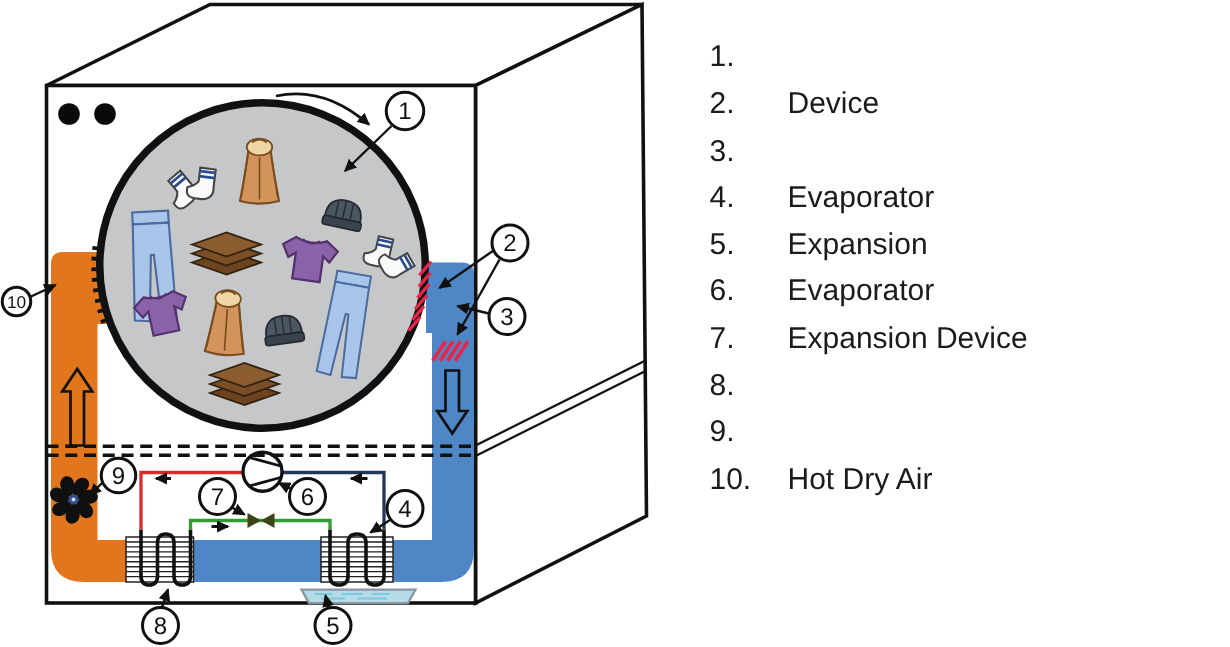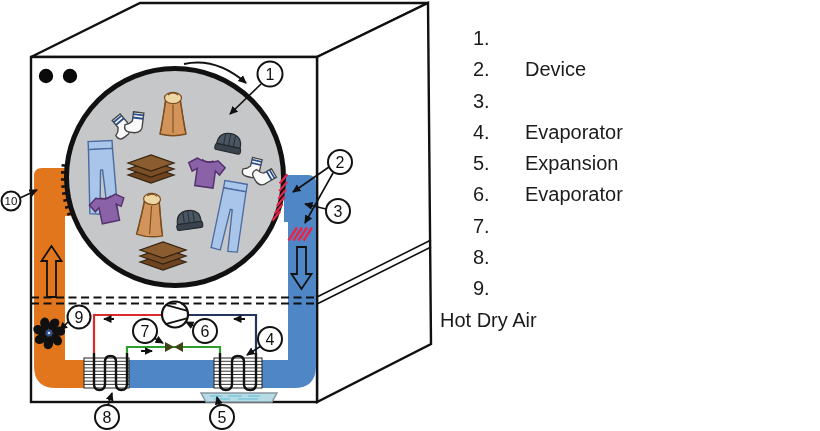--- a/index.html
+++ b/index.html
@@ -253,25 +253,27 @@
   <div class="legend-row">
     <span class="num">5.</span>
     <span class="lbl">Expansion</span>
   </div>
   <div class="legend-row">
     <span class="num">6.</span>
     <span class="lbl">Evaporator</span>
   </div>
   <div class="legend-row">
     <span class="num">7.</span>
+    <span class="lbl">Expansion Device</span>
   </div>
   <div class="legend-row">
     <span class="num">8.</span>
   </div>
   <div class="legend-row">
     <span class="num">9.</span>
   </div>
   <div class="legend-row">
+    <span class="num">10.</span>
     <span class="lbl">Hot Dry Air</span>
   </div>
 </div>
 
 </div>
 
 </body></html>

